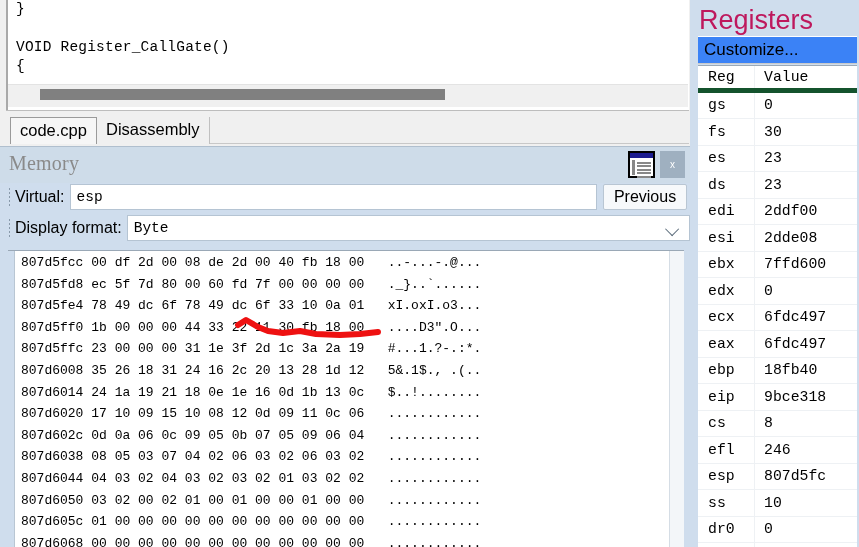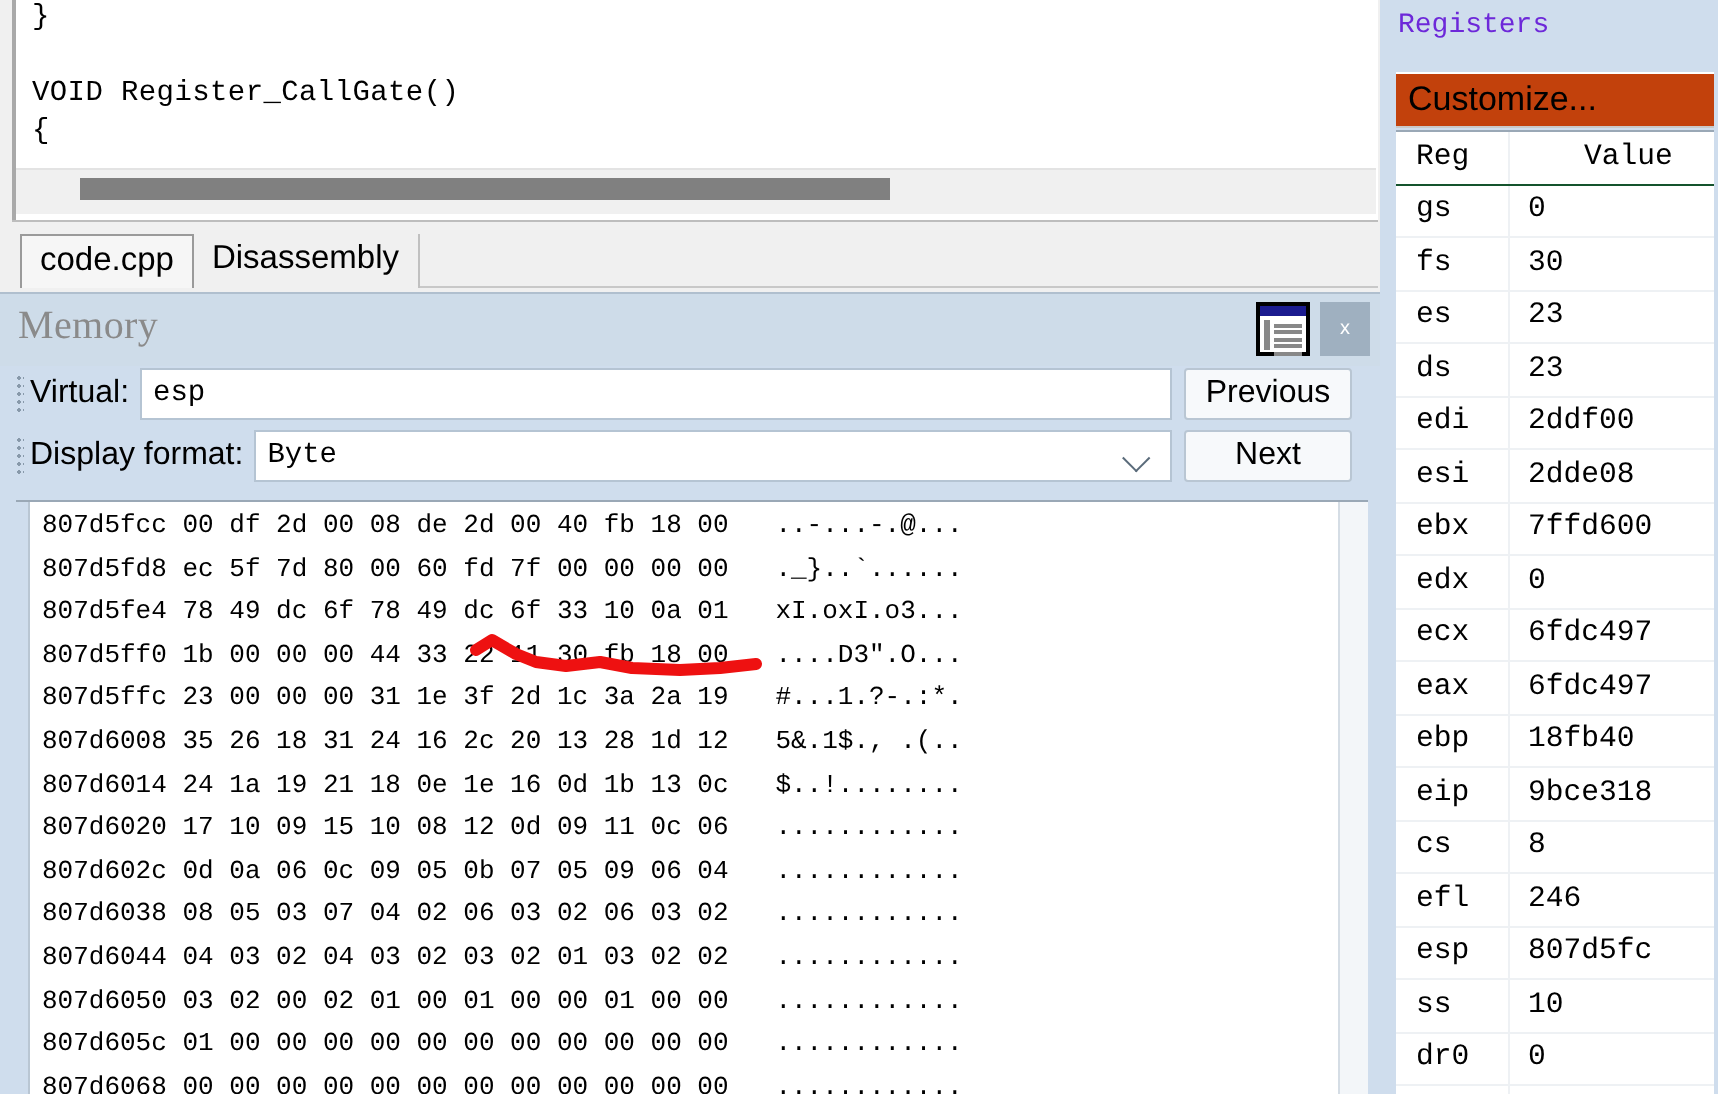--- a/index.html
+++ b/index.html
@@ -237,21 +237,21 @@
     width: 9px;
     height: 9px;
     border-left: 1.6px solid #5a6b7a;
     border-bottom: 1.6px solid #5a6b7a;
     rotate: -45deg;
   }
   .side-btn {
     width: 84px;
     height: 26px;
     margin-left: 6px;
-    margin-right: 14px;
+    margin-right: 3px;
     background: #f7f9fb;
     border: 1px solid #b9c6d3;
     border-radius: 2px;
     box-sizing: border-box;
     display: flex;
     align-items: center;
     justify-content: center;
     font-size: 16px;
     font-family: "Liberation Sans", sans-serif;
     color: #000;
@@ -310,31 +310,31 @@
     box-sizing: border-box;
   }
   #reg-titlebar {
     height: 36px;
     position: relative;
   }
   #reg-title {
     position: absolute;
     left: 9px;
     top: 5px;
-    font-size: 14px;
-    color: #6d28d9;
-    font-family: Liberation Mono, monospace;
+    font-size: 27px;
+    color: #be185d;
+    font-family: Liberation Sans, sans-serif;
   }
   #reg-customize {
     position: absolute;
     left: 8px;
     right: 2px;
     top: 36px;
     height: 28px;
-    background: #c2410c;
+    background: #3b82f6;
     border-top: 1px solid #ffffff;
     border-bottom: 1px solid #c9c9c9;
     display: flex;
     align-items: center;
     padding-left: 6px;
     font-size: 17px;
     font-family: "Liberation Sans", sans-serif;
     color: #000;
     box-sizing: border-box;
     cursor: default;
@@ -350,22 +350,21 @@
     overflow: hidden;
   }
   .reg-row {
     display: flex;
     height: 26.5px;
     align-items: center;
     border-bottom: 1px solid #eef1f4;
     box-sizing: border-box;
   }
   .reg-row.header {
-    border-bottom: 1px solid #14532d;
-    gap: 28px;
+    border-bottom: 5px solid #14532d;
   }
   .reg-name {
     width: 57px;
     flex: 0 0 auto;
     padding-left: 10px;
     box-sizing: border-box;
     font-family: "Liberation Mono", monospace;
     font-size: 14.8px;
     color: #000;
     border-right: 1px solid #eef1f4;
@@ -440,21 +439,20 @@
         <div class="side-btn">Previous</div>
       </div>
 
       <div class="mem-field-row">
         <div class="grip"></div>
         <div class="field-label">Display format:</div>
         <div class="field-input">
           <span>Byte</span>
           <span class="chevron"></span>
         </div>
-        <div class="side-btn">Next</div>
       </div>
 
       <div id="mem-view-wrap">
         <div id="mem-gutter"></div>
         <div id="mem-rows">
             <div class="mem-row"><span class="mem-addr">807d5fcc</span> <span class="mem-hex">00 df 2d 00 08 de 2d 00 40 fb 18 00</span>   <span class="mem-ascii">..-...-.@...</span></div>
             <div class="mem-row"><span class="mem-addr">807d5fd8</span> <span class="mem-hex">ec 5f 7d 80 00 60 fd 7f 00 00 00 00</span>   <span class="mem-ascii">._}..`......</span></div>
             <div class="mem-row"><span class="mem-addr">807d5fe4</span> <span class="mem-hex">78 49 dc 6f 78 49 dc 6f 33 10 0a 01</span>   <span class="mem-ascii">xI.oxI.o3...</span></div>
             <div class="mem-row"><span class="mem-addr">807d5ff0</span> <span class="mem-hex">1b 00 00 00 44 33 22 11 30 fb 18 00</span>   <span class="mem-ascii">....D3".O...</span></div>
             <div class="mem-row"><span class="mem-addr">807d5ffc</span> <span class="mem-hex">23 00 00 00 31 1e 3f 2d 1c 3a 2a 19</span>   <span class="mem-ascii">#...1.?-.:*.</span></div>

